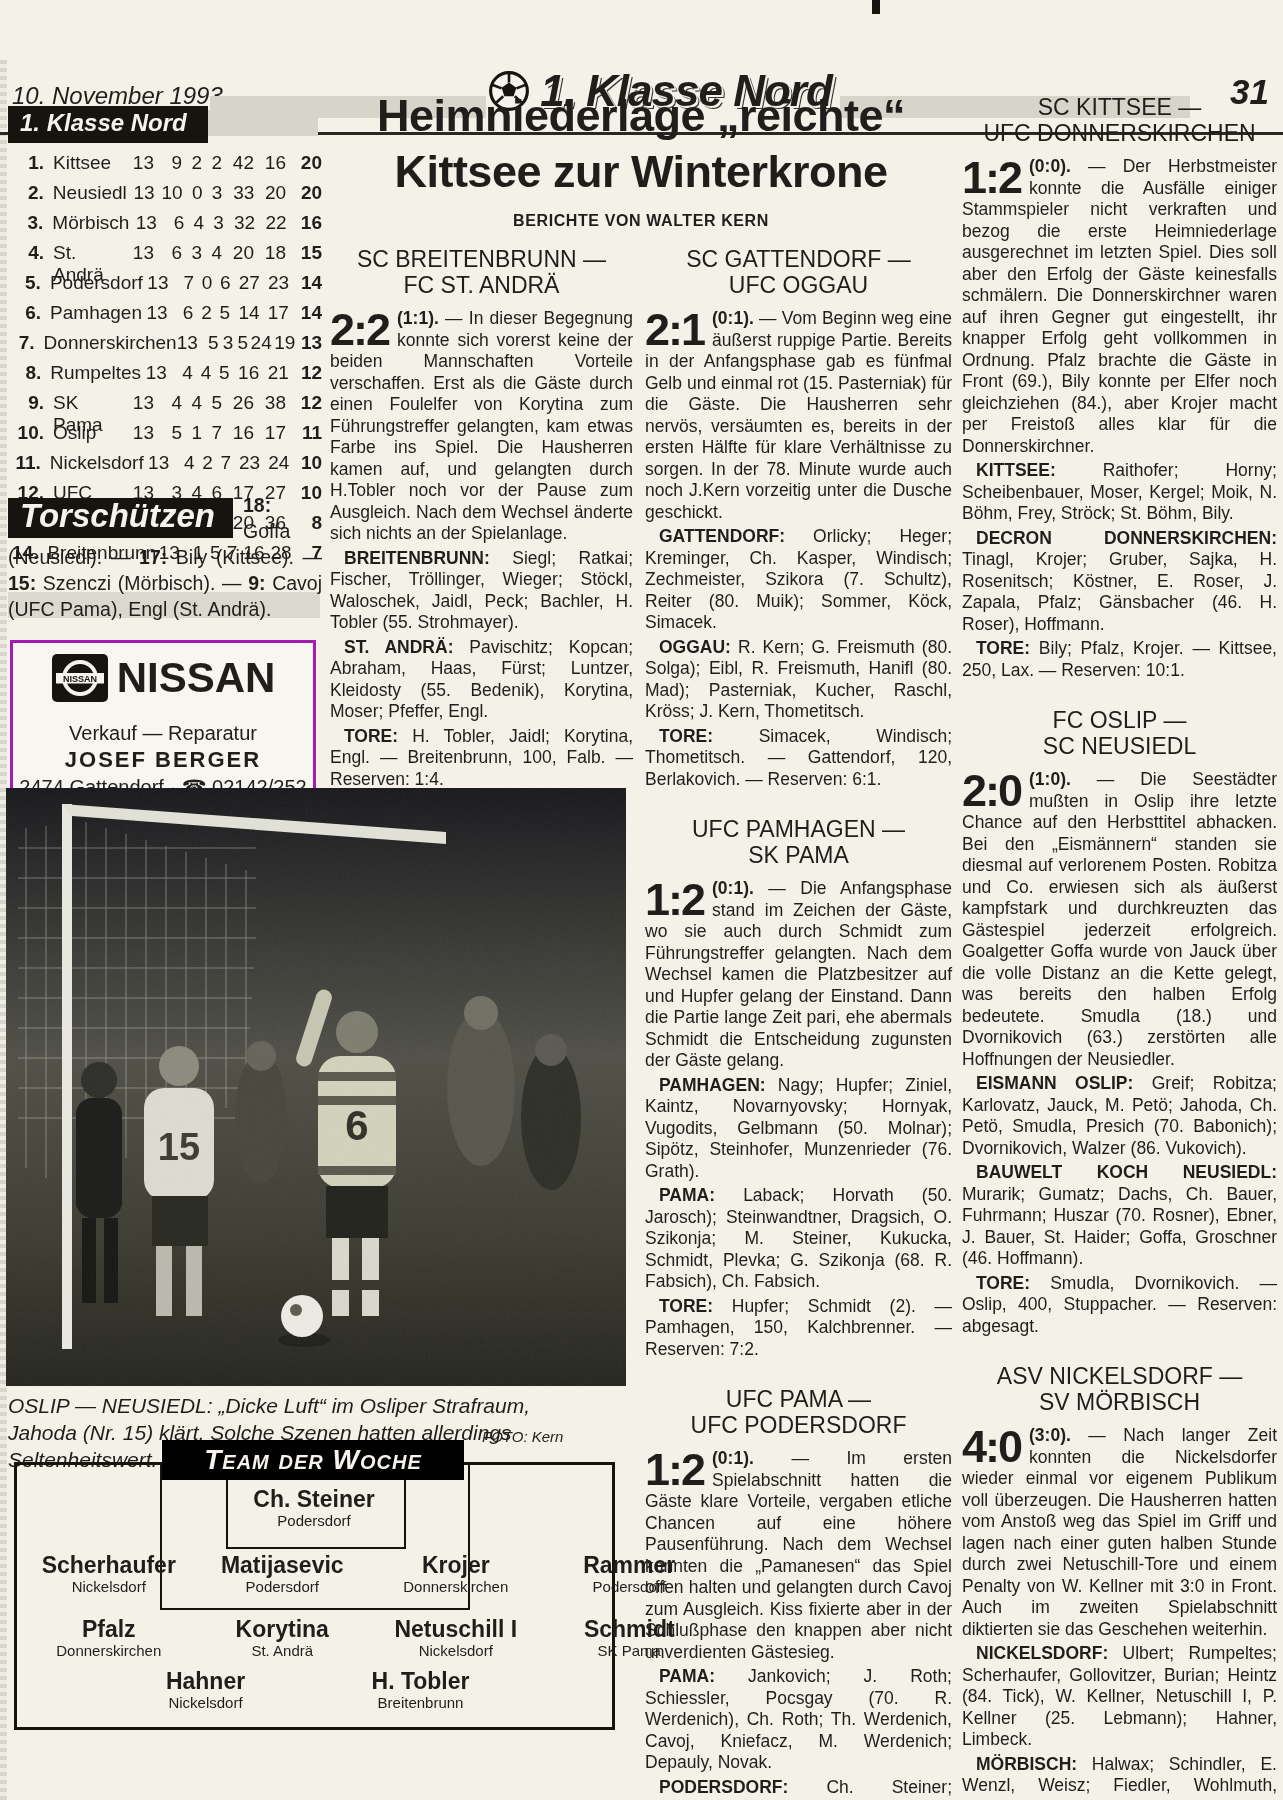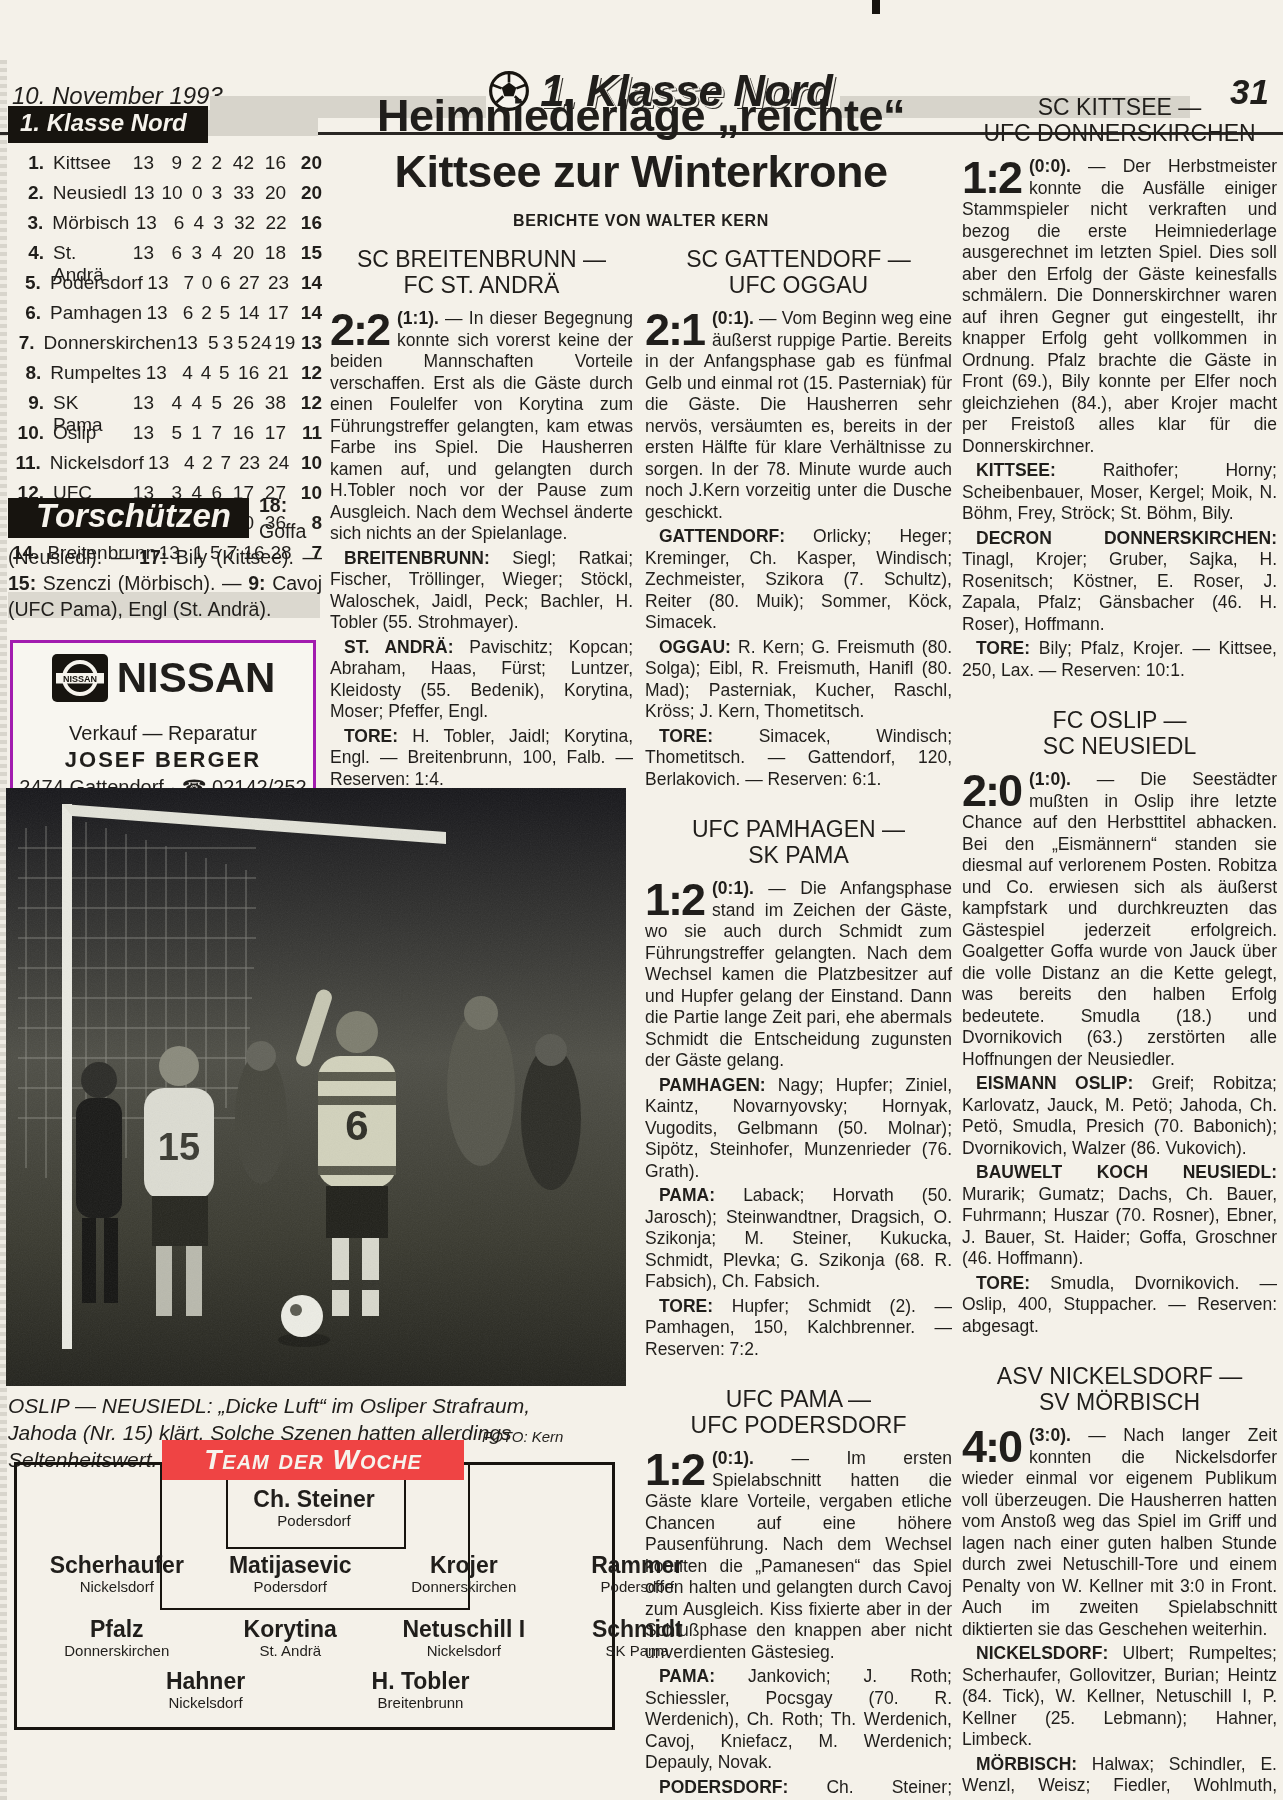--- a/index.html
+++ b/index.html
@@ -28,21 +28,21 @@
   .c-team{flex:1;}
   .c-n{text-align:right;}
   .c-gp{width:28px;}.c-w{width:28px;}.c-d{width:20px;}.c-l{width:20px;}
   .c-gf{width:32px;}.c-ga{width:32px;}
   .c-pts{width:36px;text-align:right;font-weight:bold;}
   .st-bottom-strip{position:absolute;left:8px;top:592px;width:312px;height:26px;background:#dbd8cf;}
   
   .ts-block{position:absolute;left:8px;top:492px;width:314px;font-size:19.5px;line-height:26px;
             text-align:justify;}
   .ts-box{float:left;background:#17140f;color:#f6f3ec;font-style:italic;font-weight:bold;
-          font-size:33px;padding:5px 18px 9px 28px;margin:6px 10px 2px 0;}
+          font-size:33px;padding:5px 18px 9px 12px;margin:6px 10px 2px 0;}
   .ts-item b{font-weight:bold;}
   
   .ad-box{position:absolute;left:10px;top:640px;width:300px;border:3px solid #a21caf;
           background:#f8f6f0;text-align:center;padding-bottom:8px;}
   .ad-logo-row{display:flex;align-items:center;justify-content:center;gap:8px;margin-top:10px;}
   .ad-brand{font-size:42px;font-weight:900;letter-spacing:0;}
   .ad-line1{font-size:20px;margin-top:19px;}
   .ad-line2{font-size:22px;font-weight:bold;letter-spacing:2px;margin-top:2px;}
   .ad-line3{font-size:20px;margin-top:2px;}
   
@@ -65,25 +65,25 @@
   .caption{position:absolute;left:8px;top:1392px;width:560px;font-style:italic;font-size:21px;
            line-height:27px;}
   .credit{position:absolute;left:482px;top:1428px;font-style:italic;font-size:15px;}
   
   .tw-wrap{position:absolute;left:14px;top:1440px;width:600px;height:290px;}
   .tw-box{position:absolute;left:0;top:22px;width:595px;height:262px;border:3px solid #17140f;}
   .tw-pen{position:absolute;left:146px;top:22px;width:306px;height:146px;border:2px solid #17140f;
           border-top:none;}
   .tw-gk-box{position:absolute;left:212px;top:22px;width:176px;height:85px;border:2px solid #17140f;
              border-top:none;background:#f4f1e9;}
-  .tw-title{position:absolute;left:148px;top:0;width:302px;height:40px;background:#ef4444;
+  .tw-title{position:absolute;left:148px;top:0;width:302px;height:40px;background:#000000;
             color:#f6f3ec;display:flex;align-items:center;justify-content:center;font-style:italic;
             font-weight:bold;font-size:28px;font-variant:small-caps;letter-spacing:1px;}
   .tw-gk{position:absolute;left:212px;top:46px;width:176px;text-align:center;}
-  .tw-row{position:absolute;left:16px;width:694px;display:flex;justify-content:space-around;}
+  .tw-row{position:absolute;left:8px;width:694px;display:flex;justify-content:space-around;}
   .tw-row2{top:112px;}
   .tw-row3{top:176px;}
   .tw-row4{top:228px;width:430px;left:84px;}
   .tw-player{width:160px;text-align:center;}
   .tw-name{font-size:23px;font-weight:bold;line-height:26px;}
   .tw-club{font-size:15px;line-height:18px;}
 </style>
 </head>
 <body>
 

